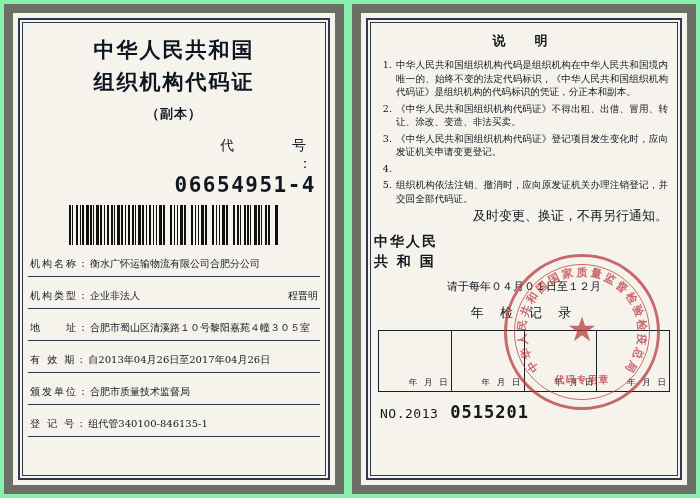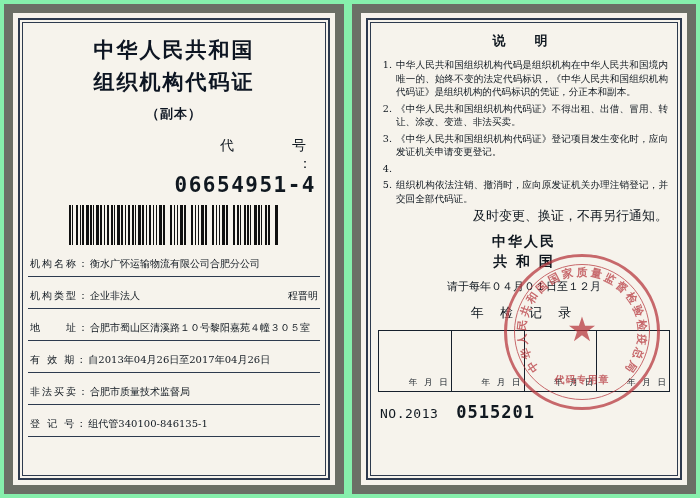--- a/index.html
+++ b/index.html
@@ -190,21 +190,21 @@
   .notice-tail {
     margin: 4px 6px 0 4px;
     font-family: "DejaVu Serif", serif;
     font-size: 13px;
     line-height: 13.5px;
     text-align: right;
   }
 
   .issuer-block {
     margin-top: 8px;
-    text-align: center;
+    text-align: left;
     font-family: "DejaVu Serif", serif;
     font-weight: bold;
     font-size: 14px;
     line-height: 20px;
     letter-spacing: 2px;
     position: relative;
     z-index: 1;
   }
   .annual-note {
     margin-top: 8px;
@@ -237,21 +237,20 @@
     font-size: 8.5px;
     padding-bottom: 2px;
     letter-spacing: 2px;
   }
   .serial-row {
     display: flex;
     align-items: baseline;
     justify-content: flex-start;
     margin: 10px 6px 0 6px;
     font-family: "DejaVu Sans Mono", monospace;
-    gap: 6px;
   }
   .serial-prefix { font-size: 13px; letter-spacing: .5px; }
   .serial-number { font-size: 17px; font-weight: bold; margin-left: 12px; letter-spacing: 1px; }
 
   
   .seal {
     position: absolute;
     left: 130px;
     top: 228px;
     width: 150px;
@@ -390,21 +389,21 @@
         <div class="rule"></div>
 
         <div class="field">
           <span class="lbl spaced-2">有 效 期</span>
           <span class="lbl">：</span>
           <span class="val">自2013年04月26日至2017年04月26日</span>
         </div>
         <div class="rule"></div>
 
         <div class="field">
-          <span class="lbl spaced-2">非法买卖</span>
+          <span class="lbl spaced-2">颁发单位</span>
           <span class="lbl">：</span>
           <span class="val">合肥市质量技术监督局</span>
         </div>
         <div class="rule"></div>
 
         <div class="field">
           <span class="lbl spaced-2">登 记 号</span>
           <span class="lbl">：</span>
           <span class="val">组代管340100-846135-1</span>
         </div>

